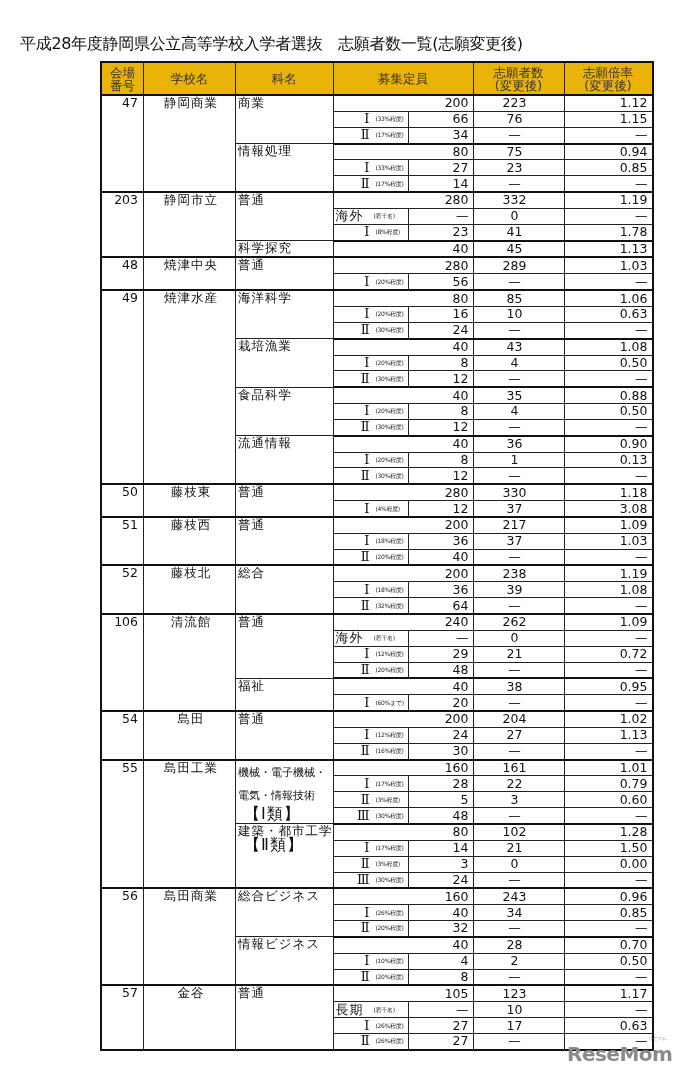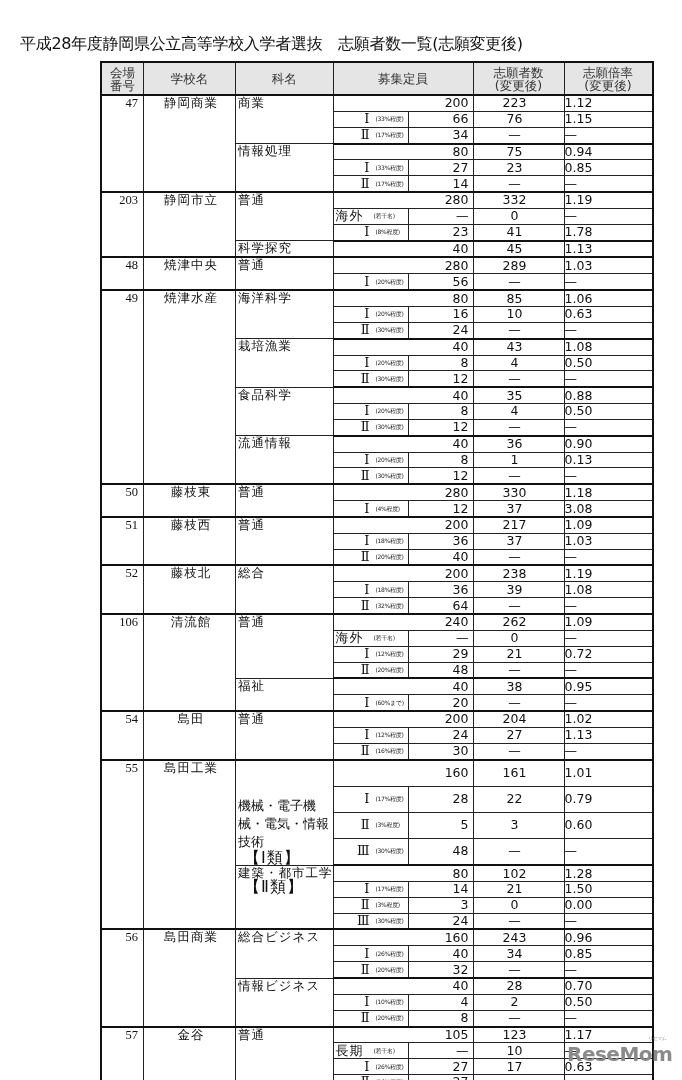--- a/index.html
+++ b/index.html
@@ -2,36 +2,36 @@
 <html><head>
 <meta charset="utf-8">
 <style>
   html, body { margin:0; padding:0; background:#ffffff; }
   body { width:682px; height:1080px; position:relative; overflow:hidden;
          font-family: "DejaVu Sans", "Liberation Sans", sans-serif; color:#111; }
   .title { position:absolute; left:20px; top:34px; font-size:16px; letter-spacing:-0.3px; white-space:nowrap; }
   table.tbl { position:absolute; left:100px; top:61px; border-collapse:collapse; table-layout:fixed;
               border:2.5px solid #111; font-size:12.5px; }
   table.tbl td, table.tbl th { border:1px solid #222; padding:0; height:14.85px; line-height:14px; overflow:hidden; white-space:nowrap; }
-  table.tbl thead th { background:#e5e5e5; font-weight:normal; font-size:12.5px; line-height:13px; height:31px; border-bottom:2px solid #111; color:#333; }
+  table.tbl thead th { background:#eab308; font-weight:normal; font-size:12.5px; line-height:13px; height:31px; border-bottom:2px solid #111; color:#333; }
   .c-no { width:36px; text-align:right; padding-right:5px !important; }
   .c-school { width:88px; text-align:center; padding-left:3px !important; letter-spacing:1px; }
   .c-dept { width:81px; text-align:left; padding-left:2px !important; letter-spacing:1px; vertical-align:top; }
   .c-lab { width:74px; }
   .c-cap { width:60px; text-align:right; padding-right:4px !important; }
   .c-app { width:82px; text-align:center; padding-right:8px !important; }
-  .c-rat { width:83px; text-align:left; padding-right:4px !important;margin-top:24px; }
-  td.top { vertical-align:top;font-family:Liberation Serif, serif; }
+  .c-rat { width:83px; text-align:right; padding-right:4px !important;margin-top:24px; }
+  td.top { vertical-align:top; }
   tr.school-start td { border-top:2.5px solid #111; }
   tr.dept-start td.sub { border-top:2px solid #111; }
   .lab { display:flex; align-items:center; height:14px; }
   .lab .roman { width:42px; text-align:right; font-family:"DejaVu Serif", serif; font-size:13px; padding-right:6px; box-sizing:border-box; }
   .lab .roman.kanji { text-align:left; padding-left:2px; font-family:"DejaVu Sans", sans-serif; letter-spacing:1px; width:40px; }
   .lab .pct { font-size:6px; letter-spacing:-0.3px; color:#222; }
-  .dept-small { font-size:13px; line-height:18px; letter-spacing:0; white-space:normal;margin-top:36px; }
+  .dept-small { font-size:11px; line-height:23px; letter-spacing:0; white-space:normal; }
   .dept-rui { font-size:16px; padding-left:6px; }
   .logo { position:absolute; left:567px; top:1042px; font-family:"DejaVu Sans", sans-serif; font-weight:bold; font-size:20px; color:#8a8a8a; letter-spacing:-0.5px; }
   .logo small { position:absolute; right:6px; top:-7px; font-size:5px; font-weight:normal; color:#999; }
 </style>
 </head>
 <body>
 
 <div class="title">平成28年度静岡県公立高等学校入学者選抜　志願者数一覧(志願変更後)</div>
 
 <table class="tbl">

